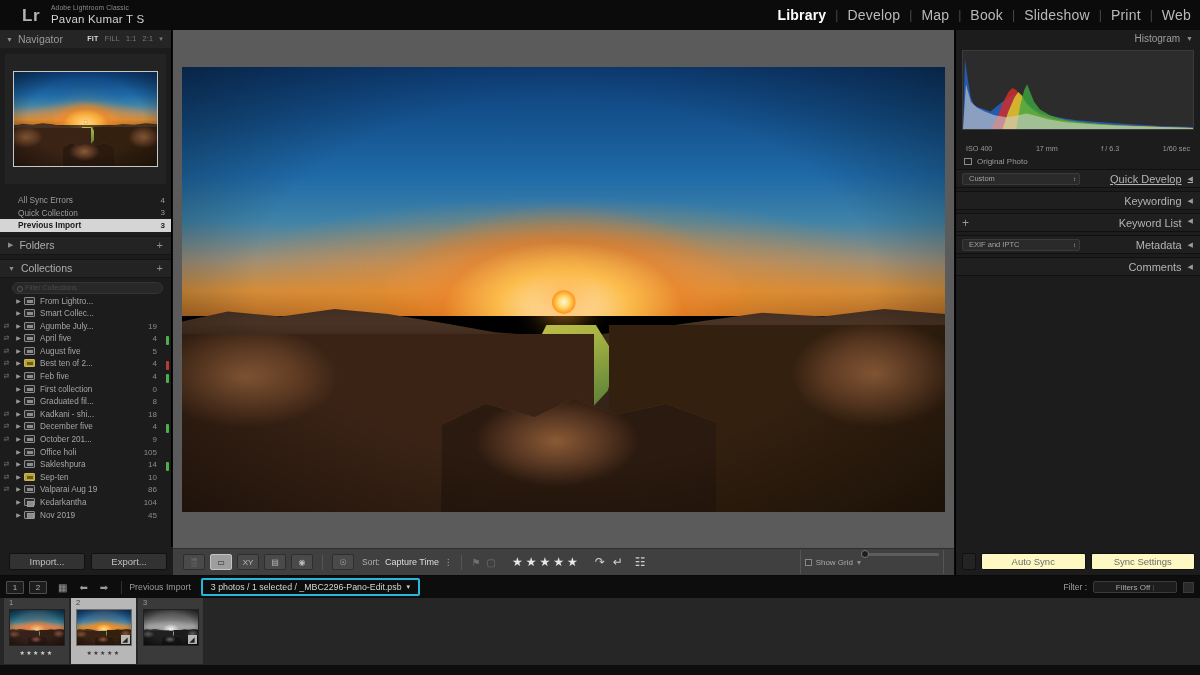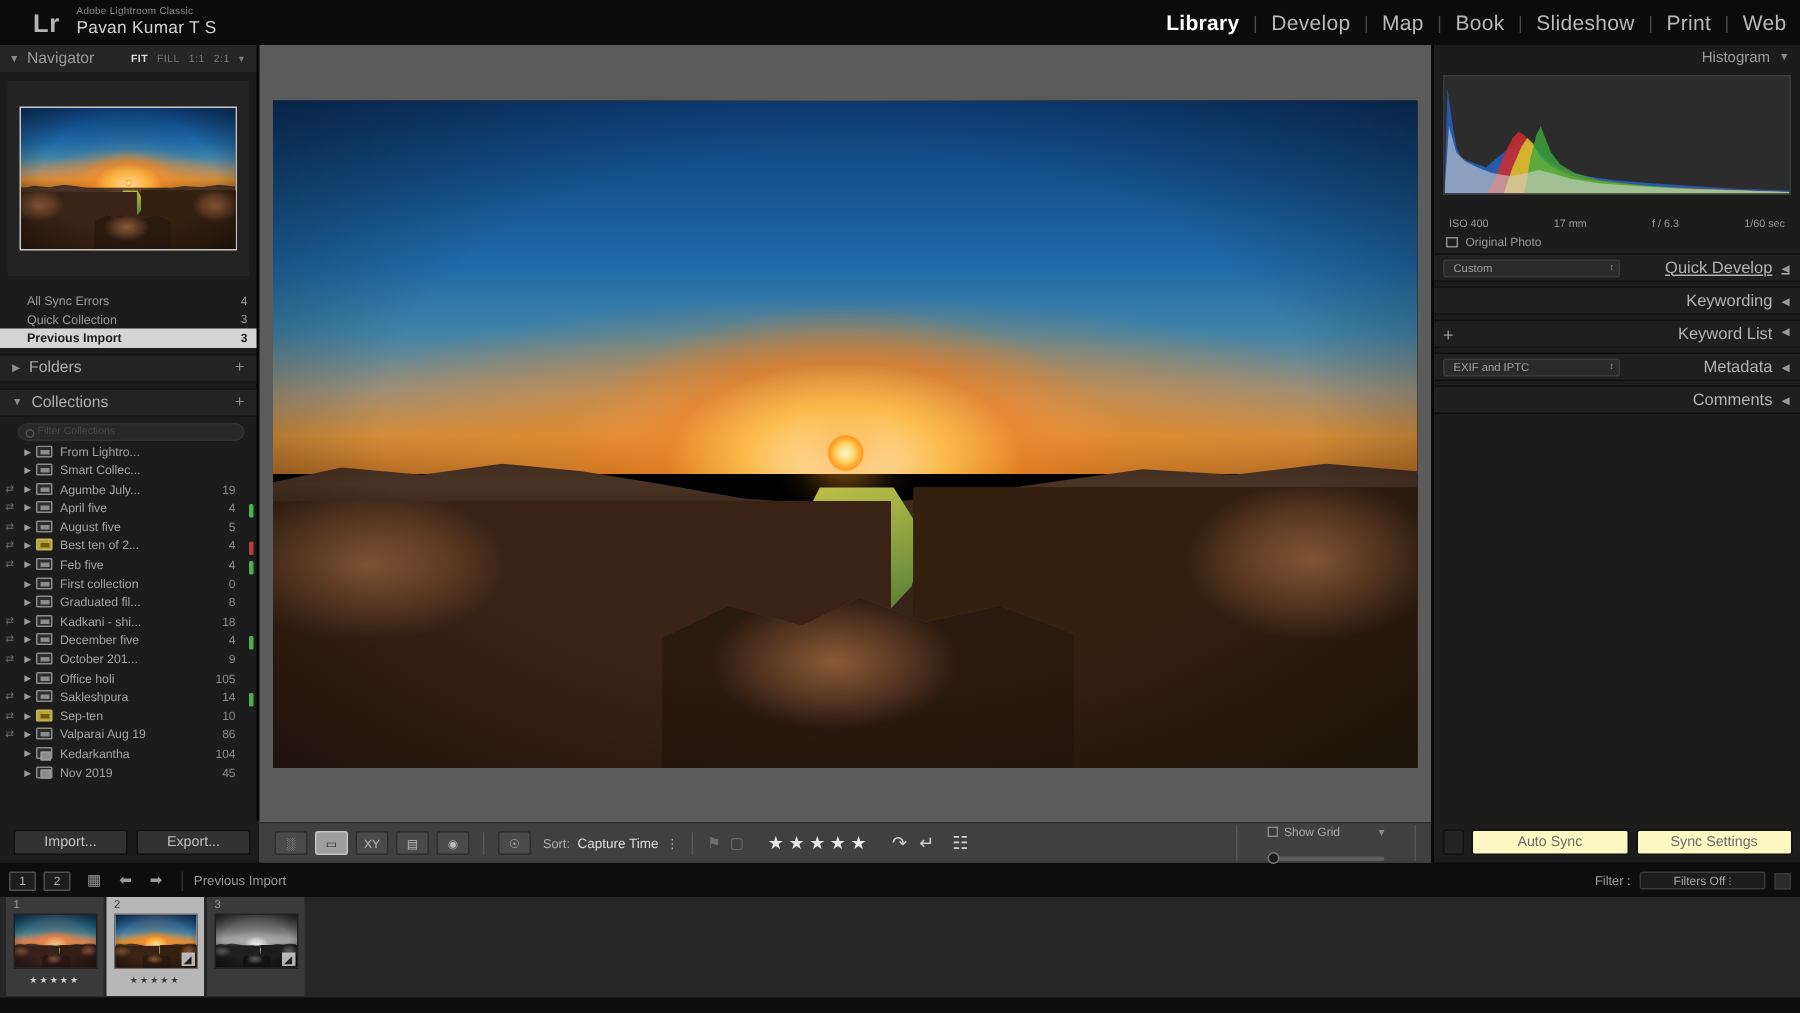--- a/index.html
+++ b/index.html
@@ -148,22 +148,22 @@
     color: #bcbcbc; font-size: 8px; cursor: pointer;
   }
   .tb-btn.on { background: #9e9e9e; color: #222; border-color: #c3c3c3; }
   .tb-sep { width: 1px; height: 15px; background: #555; margin: 0 9px; }
   .tb-lbl { color: #b0b0b0; font-size: 8.5px; }
   .tb-val { color: #dcdcdc; font-size: 9px; }
   .stars { display: flex; gap: 2px; color: #e8e8e8; font-size: 12px; letter-spacing: 1px; }
   .flagico { color: #6f6f6f; font-size: 10px; }
   .rot { color: #cfcfcf; font-size: 12px; }
   .showgrid {
-    display: flex; flex-direction: column; justify-content: space-between;
-    border-left: 1px solid #555; border-right: 1px solid #555; padding: 0 20px; height: 24px;
+    display: flex; flex-direction: row; justify-content: flex-end;
+    border-left: 1px solid #555; border-right: 1px solid #555; padding: 0 4px; height: 24px;
   }
   .sg-top { display: flex; align-items: center; gap: 4px; color: #a9a9a9; font-size: 8px; }
   .sg-box { width: 7px; height: 7px; border: 1px solid #888; background: #3a3a3a; }
   .sg-slider { width: 78px; height: 3px; background: #5d5d5d; border-radius: 2px; position: relative; margin-top: 3px; }
   .sg-knob { position: absolute; left: 0; top: -3px; width: 8px; height: 8px; border-radius: 50%; background: #1d1d1d; border: 1px solid #777; }
 
   
   .right-panel {
     position: absolute; left: 955px; top: 30px; width: 245px; height: 545px;
     background: #1c1c1c; border-left: 1px solid #000;
@@ -711,20 +711,24 @@
   </div>
 
   <div class="fs-bar">
     <div class="fs-sqbtn">1</div>
     <div class="fs-sqbtn">2</div>
     <span class="fs-ico">▦</span>
     <span class="fs-ico">⬅</span>
     <span class="fs-ico">➡</span>
     <div class="fs-sep"></div>
     <span class="fs-src">Previous Import</span>
+    <div class="fs-selinfo">
+      <span>3 photos / 1 selected / _MBC2296-Pano-Edit.psb</span>
+      <span style="font-size:7px">▾</span>
+    </div>
     <div class="fs-filter">
       <span class="lbl">Filter :</span>
       <div class="fs-fdrop">
         <span>Filters Off</span>
         <span style="font-size:6px">⋮</span>
       </div>
       <div class="fs-fbox"></div>
     </div>
   </div>
 

